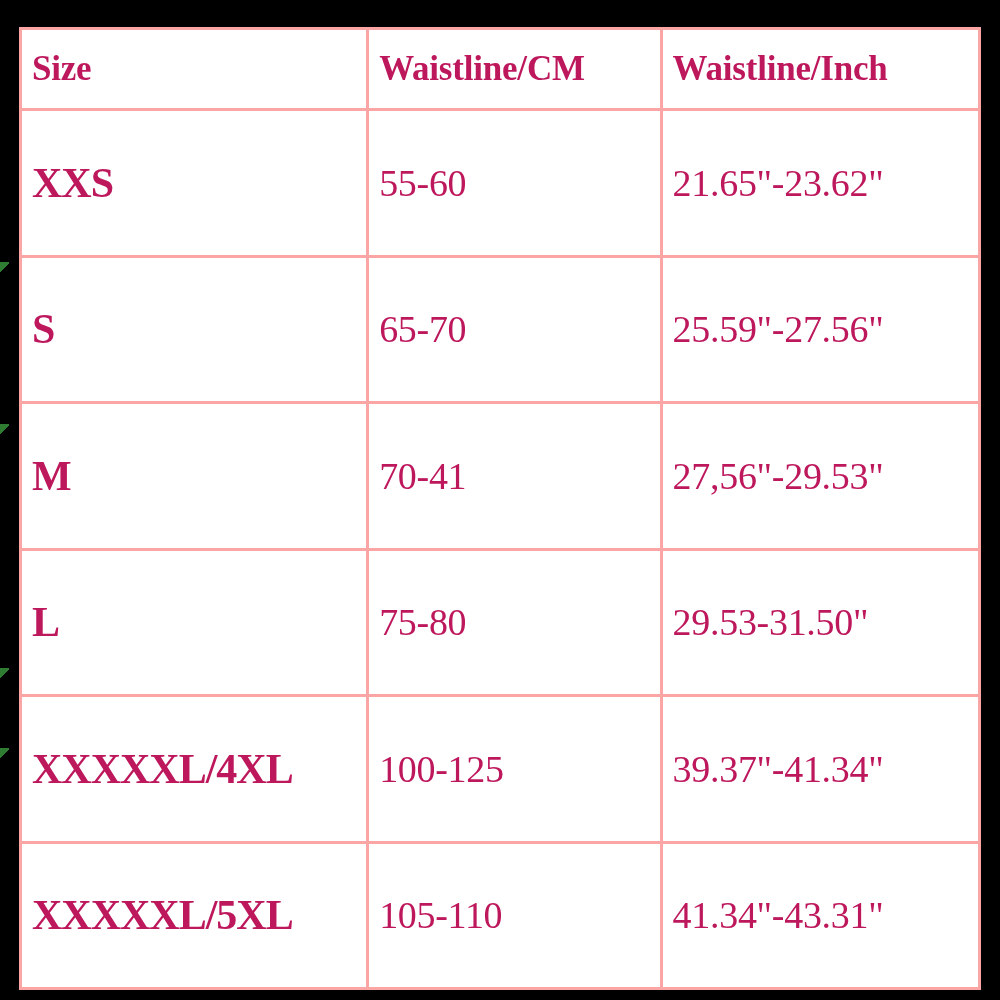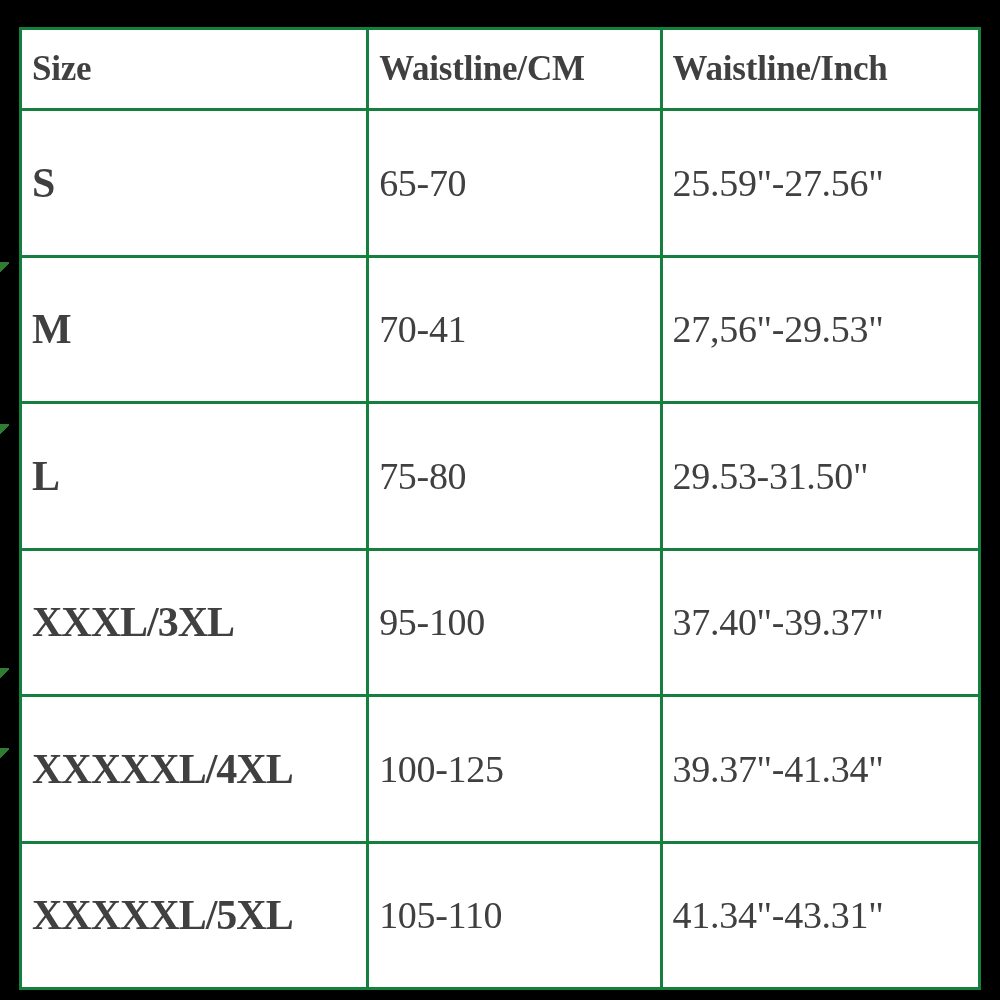--- a/index.html
+++ b/index.html
@@ -40,24 +40,24 @@
     border-collapse: collapse;
     table-layout: fixed;
     background: #ffffff;
   }
   table.size-table col.c-size { width: 36.2%; }
   table.size-table col.c-cm { width: 30.6%; }
   table.size-table col.c-in { width: 33.2%; }
 
   table.size-table th,
   table.size-table td {
-    border: 3px solid #15803d;
+    border: 3px solid #fca5a5;
     padding: 0 0 0 10px;
     vertical-align: middle;
-    color: #404040;
+    color: #be185d;
     background: #ffffff;
     white-space: nowrap;
     overflow: hidden;
   }
   table.size-table thead th {
     height: 78px;
     font-weight: bold;
     font-size: 35px;
     text-align: left;
     letter-spacing: -0.2px;
@@ -98,38 +98,38 @@
       </colgroup>
       <thead>
         <tr>
           <th>Size</th>
           <th>Waistline/CM</th>
           <th>Waistline/Inch</th>
         </tr>
       </thead>
       <tbody>
         <tr>
+          <td class="size-cell">XXS</td>
+          <td class="meas-cell">55-60</td>
+          <td class="meas-cell">21.65"-23.62"</td>
+        </tr>
+        <tr>
           <td class="size-cell">S</td>
           <td class="meas-cell">65-70</td>
           <td class="meas-cell">25.59"-27.56"</td>
         </tr>
         <tr>
           <td class="size-cell">M</td>
           <td class="meas-cell">70-41</td>
           <td class="meas-cell">27,56"-29.53"</td>
         </tr>
         <tr>
           <td class="size-cell">L</td>
           <td class="meas-cell">75-80</td>
           <td class="meas-cell">29.53-31.50"</td>
-        </tr>
-        <tr>
-          <td class="size-cell">XXXL/3XL</td>
-          <td class="meas-cell">95-100</td>
-          <td class="meas-cell">37.40"-39.37"</td>
         </tr>
         <tr>
           <td class="size-cell">XXXXXL/4XL</td>
           <td class="meas-cell">100-125</td>
           <td class="meas-cell">39.37"-41.34"</td>
         </tr>
         <tr>
           <td class="size-cell">XXXXXL/5XL</td>
           <td class="meas-cell">105-110</td>
           <td class="meas-cell">41.34"-43.31"</td>

